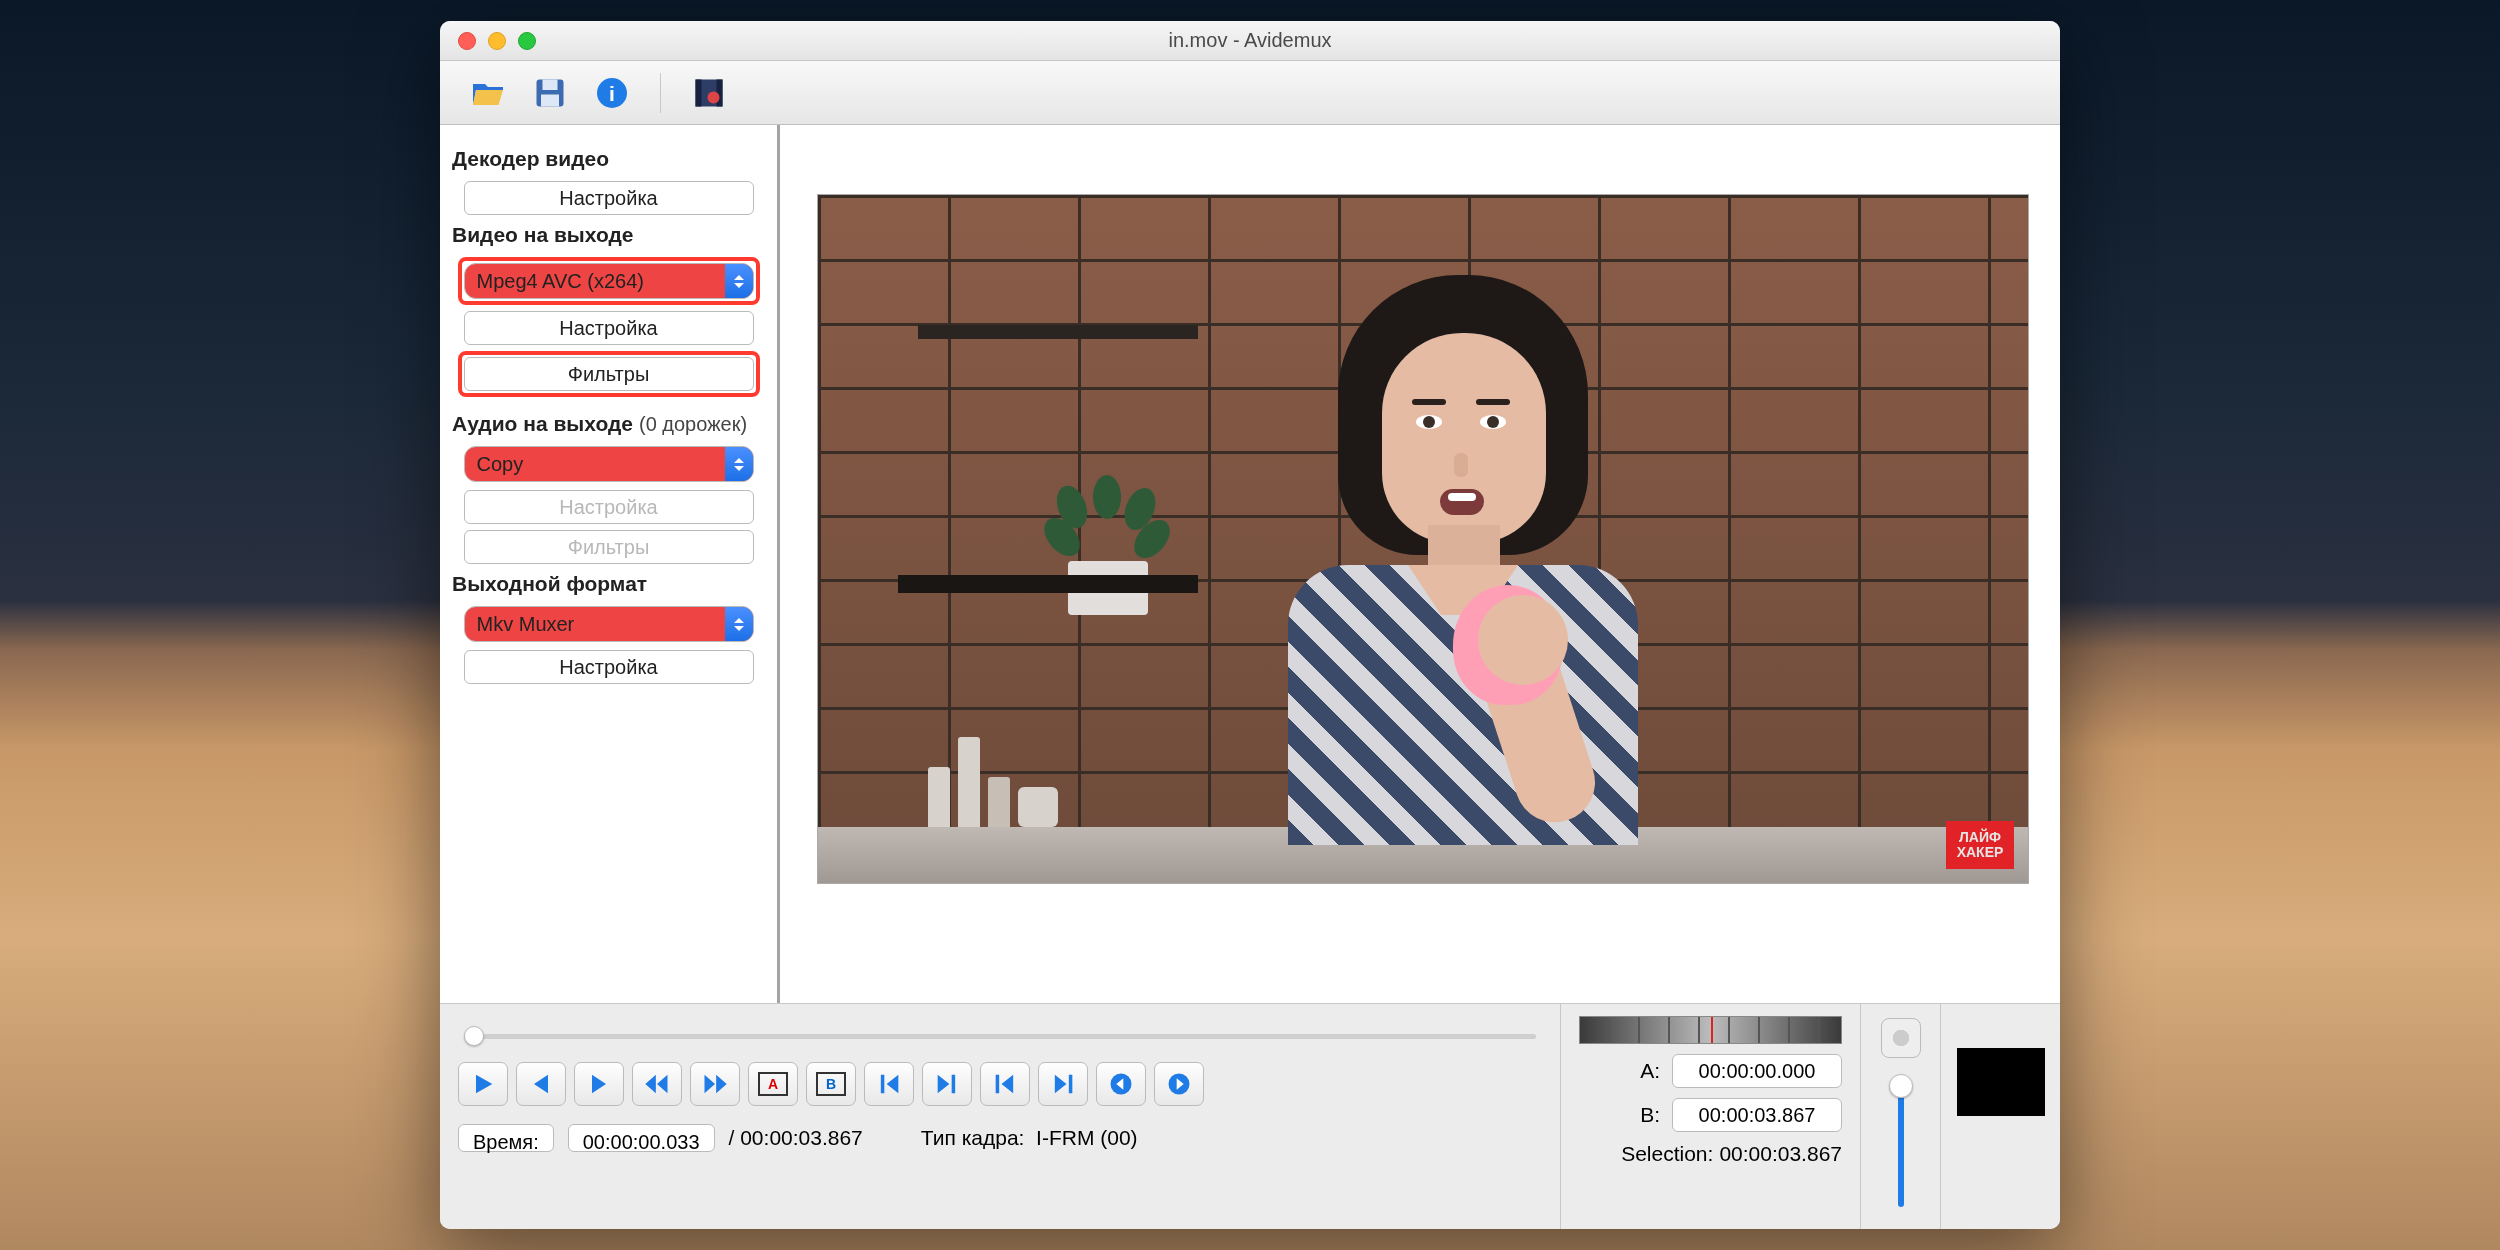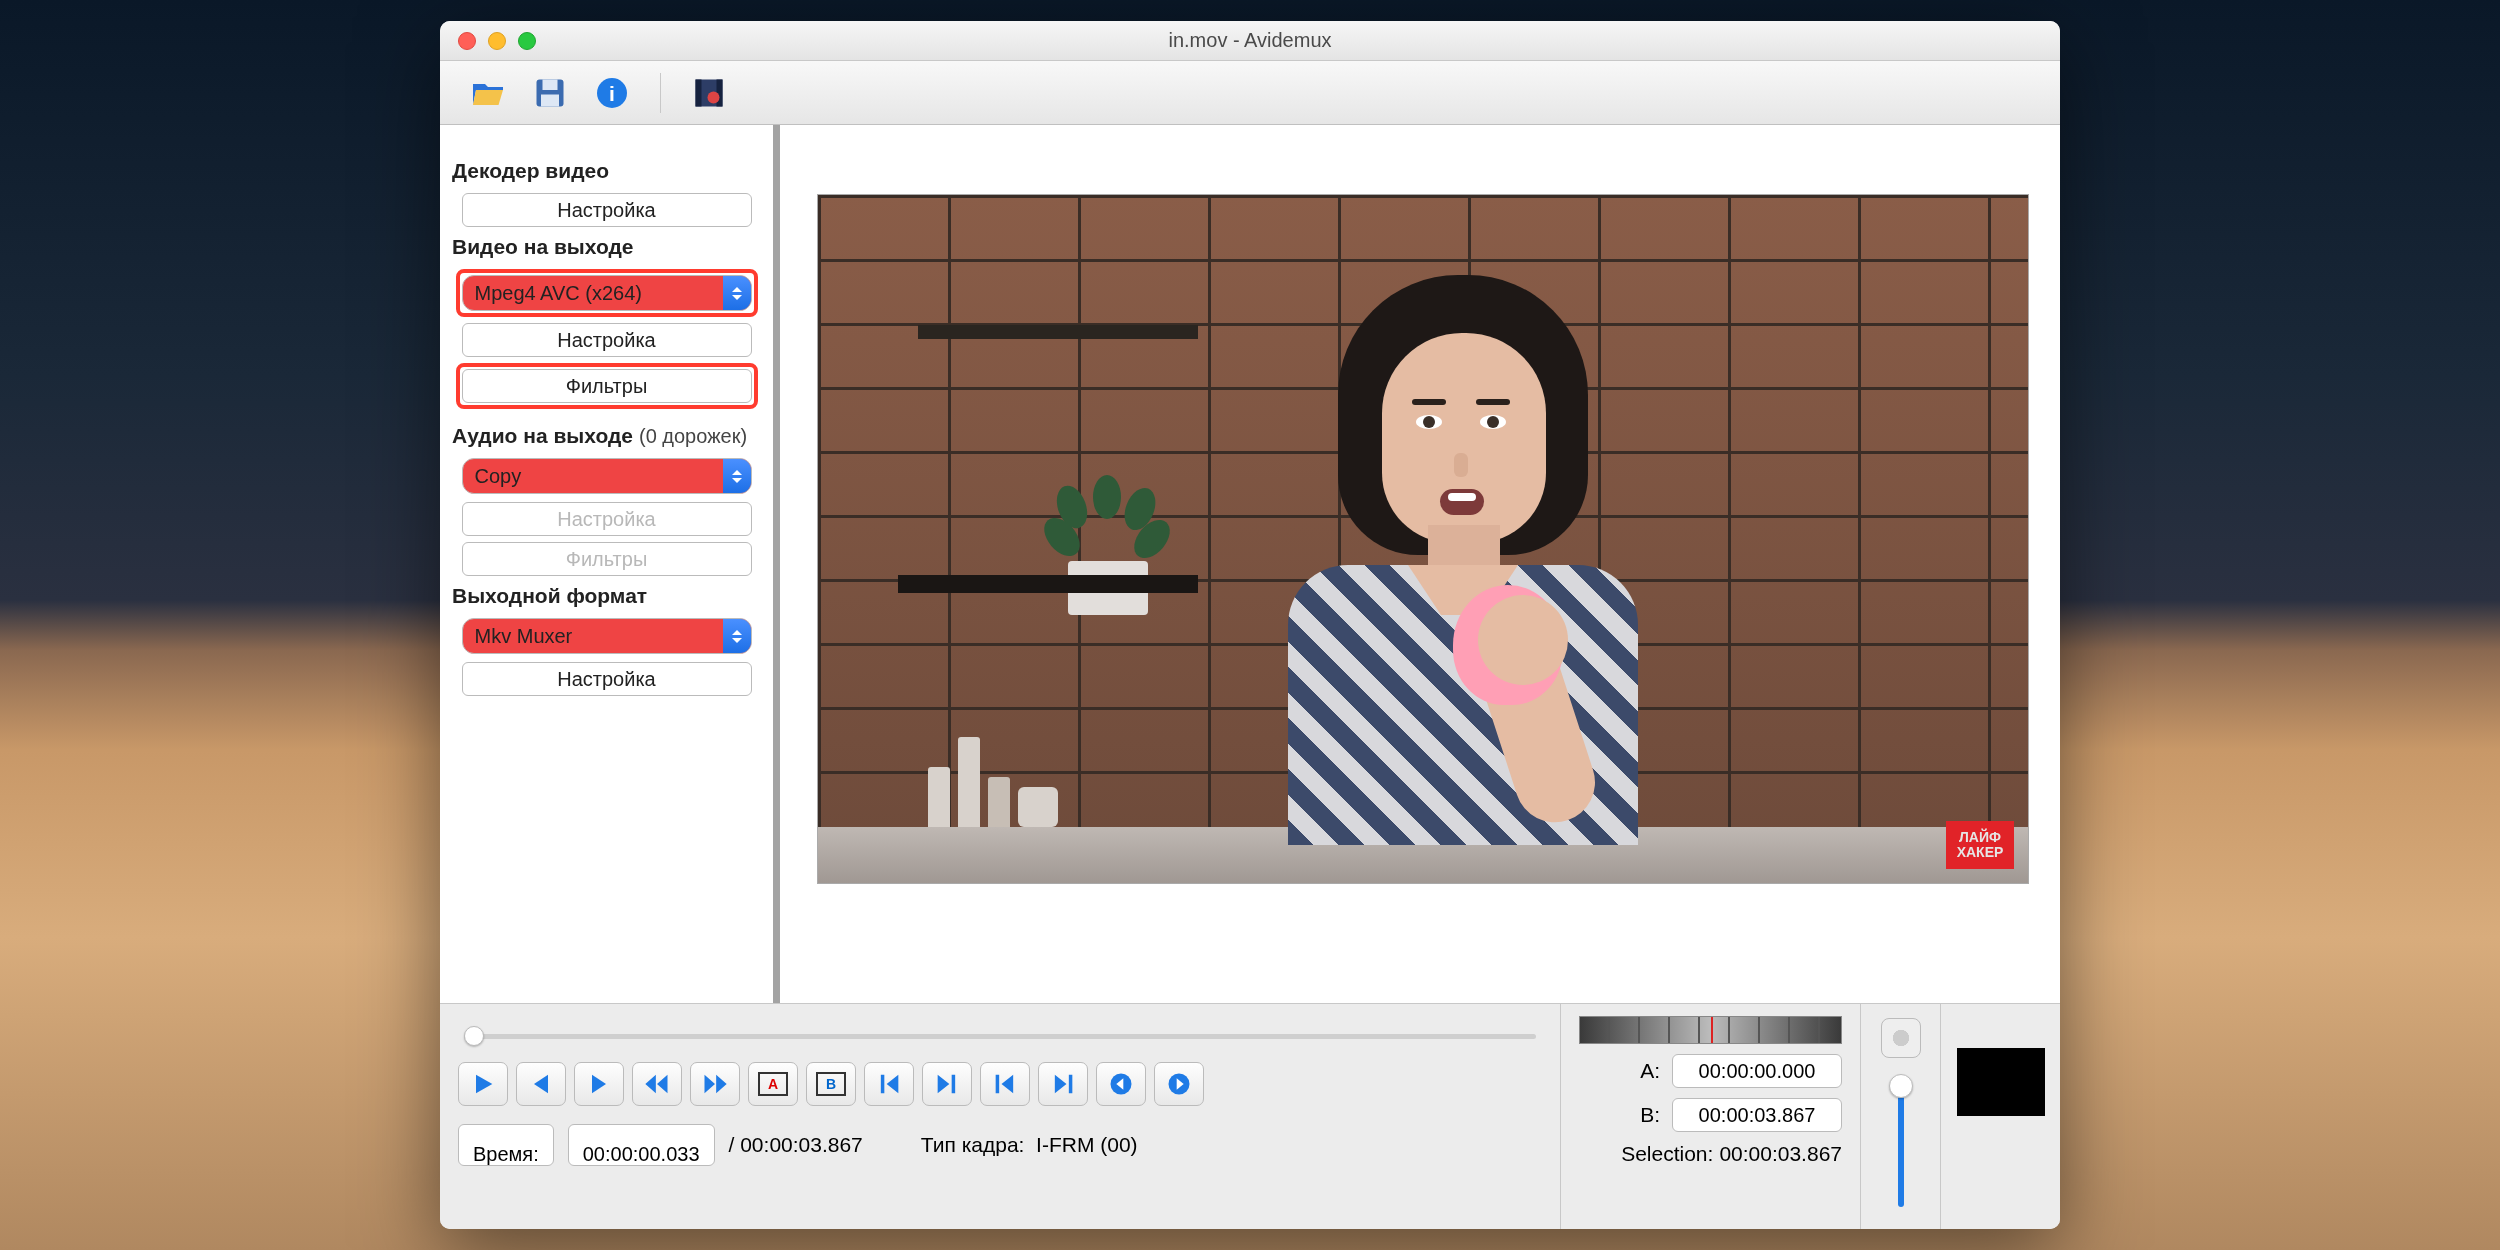--- a/index.html
+++ b/index.html
@@ -39,22 +39,22 @@
   border-bottom:1px solid #c0c0c0;
   display:flex; align-items:center; gap:26px; padding-left:30px;
 }
 .toolbar .sep { width:1px; height:40px; background:#c8c8c8; margin:0 4px; }
 .tbicon { width:36px; height:36px; display:flex; align-items:center; justify-content:center; cursor:pointer; }
 .main {
   flex:1; display:flex;
 }
 .sidebar {
   width:340px; background:#fff;
-  border-right:7px solid #a3a3a3;
-  padding:26px 12px;
+  border-right:3px solid #a3a3a3;
+  padding:14px 12px;
   font-size:20px; color:#222;
 }
 .sidebar h4 { font-size:21px; font-weight:bold; margin:8px 0 10px 0; }
 .sidebar .sub { display:flex; gap:40px; padding:6px 0 12px 20px; font-size:20px; }
 .btn {
   display:block; width:290px; margin:6px auto;
   height:34px; line-height:32px; text-align:center;
   background:#fff; border:1px solid #bbb; border-radius:6px;
   font-size:20px; cursor:pointer;
 }
@@ -151,21 +151,21 @@
 .pbtn {
   width:50px; height:44px; border:1px solid #bbb; border-radius:7px;
   background:linear-gradient(#fefefe,#e8e8e8);
   display:flex; align-items:center; justify-content:center; cursor:pointer;
 }
 .pbtn svg { width:28px; height:28px; }
 .pbtn.mark { background:linear-gradient(#fefefe,#e8e8e8); }
 .pbtn.mark .mk { width:30px;height:24px;border:2px solid #333;display:flex;align-items:center;justify-content:center;font-size:14px;font-weight:bold; }
 .pbtn.mark .mk.a{color:#d00;} .pbtn.mark .mk.b{color:#06c;}
 .timerow { display:flex; align-items:center; gap:14px; margin-top:18px; font-size:21px; }
-.tbox { height:42px; padding:12px 14px; border:1px solid #bbb; border-radius:6px; background:#fff; line-height:34px; font-size:20px; }
+.tbox { height:28px; padding:0 14px; border:1px solid #bbb; border-radius:6px; background:#fff; line-height:34px; font-size:20px; }
 .selpanel {
   width:300px; border-left:1px solid #c8c8c8; padding:12px 18px;
   display:flex; flex-direction:column; gap:10px; font-size:21px;
 }
 .meter { height:28px; background:linear-gradient(90deg,#3a3a3a,#bcbcbc,#3a3a3a); position:relative; border:1px solid #888;}
 .meter::before,.meter::after{content:"";position:absolute;top:0;bottom:0;width:2px;background:#d22;}
 .meter::before{left:50%;} .meter::after{display:none;}
 .meter .ticks{position:absolute;inset:0;background:repeating-linear-gradient(90deg,transparent 0 28px,#555 28px 30px);}
 .selrow { display:flex; align-items:center; justify-content:flex-end; gap:12px; }
 .selrow .val { width:170px; height:34px; border:1px solid #bbb; border-radius:6px; background:#fff; text-align:center; line-height:32px; font-size:20px; }

